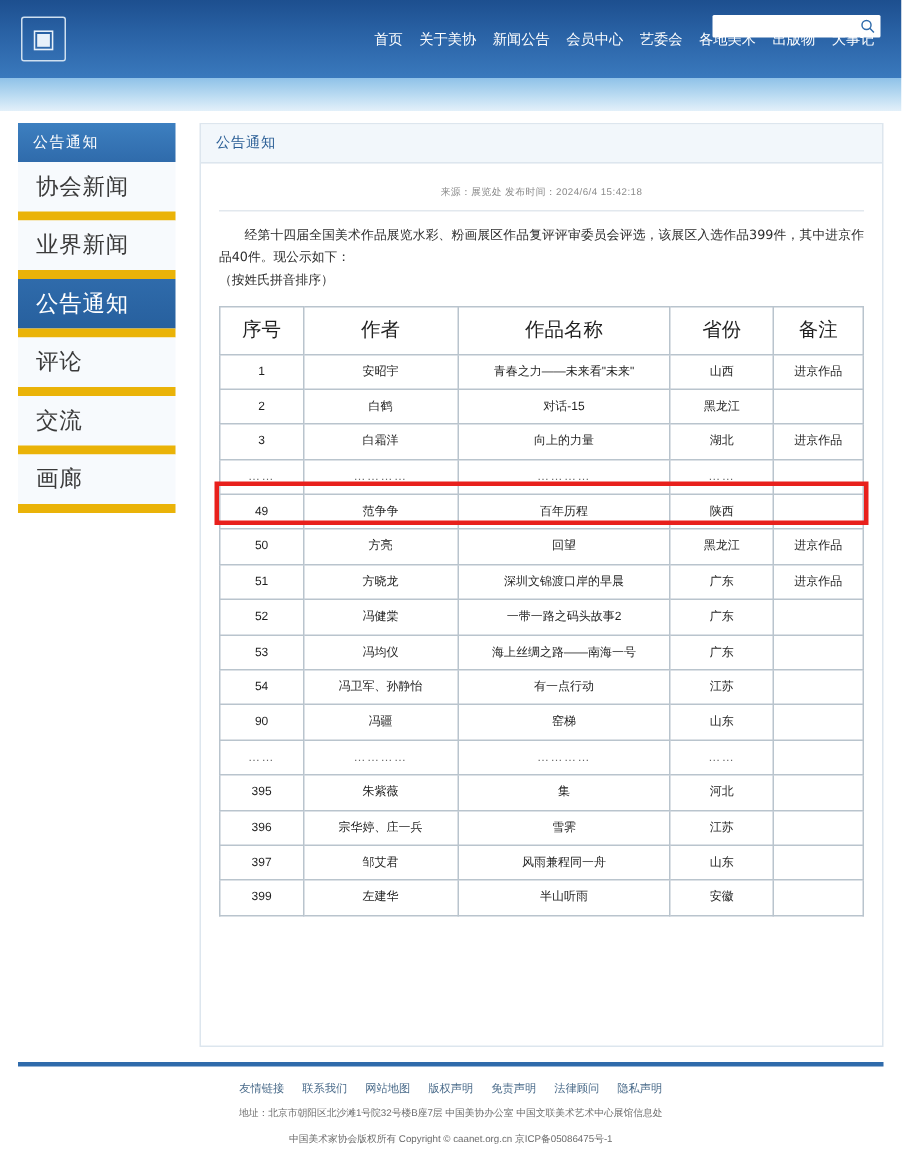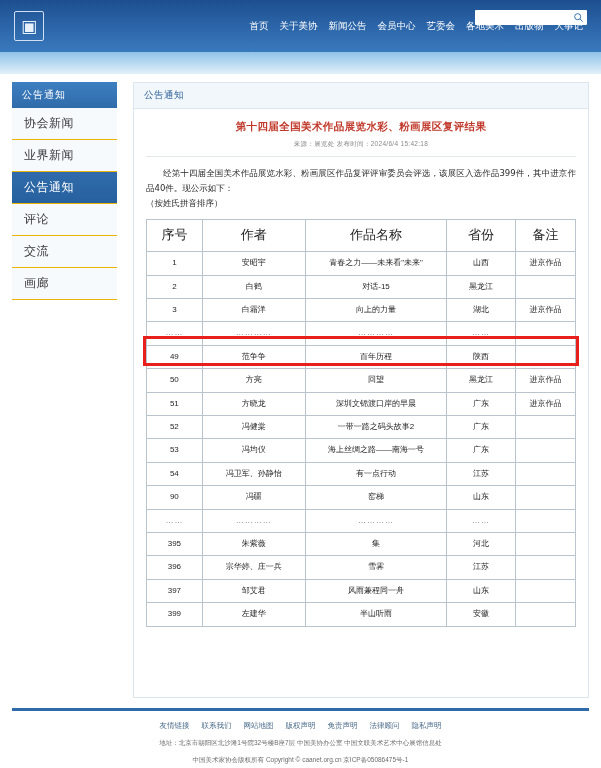--- a/index.html
+++ b/index.html
@@ -96,23 +96,23 @@
     flex: 0 0 105px;
   }
   .side-head {
     background: linear-gradient(180deg, #3d7fc0 0%, #2f6bab 100%);
     color: #ffffff;
     font-size: 10px;
     padding: 6px 10px;
     letter-spacing: 1px;
   }
   .side-item {
-    border-bottom: 1px solid #eab308;
+    border-bottom: 6px solid #eab308;
     background: #f7fafd;
-    font-size: 12px;
+    font-size: 15px;
     color: #3a3a3a;
     padding: 7px 12px;
     letter-spacing: 0.5px;
   }
   .side-item.active {
     background: linear-gradient(180deg, #2f6bab 0%, #27609e 100%);
     color: #ffffff;
   }
   .content {
     flex: 1 1 auto;
@@ -256,21 +256,20 @@
       <div class="side-item">业界新闻</div>
       <div class="side-item active">公告通知</div>
       <div class="side-item">评论</div>
       <div class="side-item">交流</div>
       <div class="side-item">画廊</div>
     </div>
 
     <div class="content">
       <div class="crumb">公告通知</div>
       <div class="article">
-        <div class="art-title">第十四届全国美术作品展览水彩、粉画展区复评结果</div>
         <div class="art-meta">来源：展览处 发布时间：2024/6/4 15:42:18</div>
         <div class="art-rule"></div>
         <div class="art-para indent">经第十四届全国美术作品展览水彩、粉画展区作品复评评审委员会评选，该展区入选作品399件，其中进京作品40件。现公示如下：</div>
         <div class="art-para">（按姓氏拼音排序）</div>
 
         <div class="tbl-wrap">
           <table class="list">
             <colgroup>
               <col class="c-no">
                 <col class="c-name">

